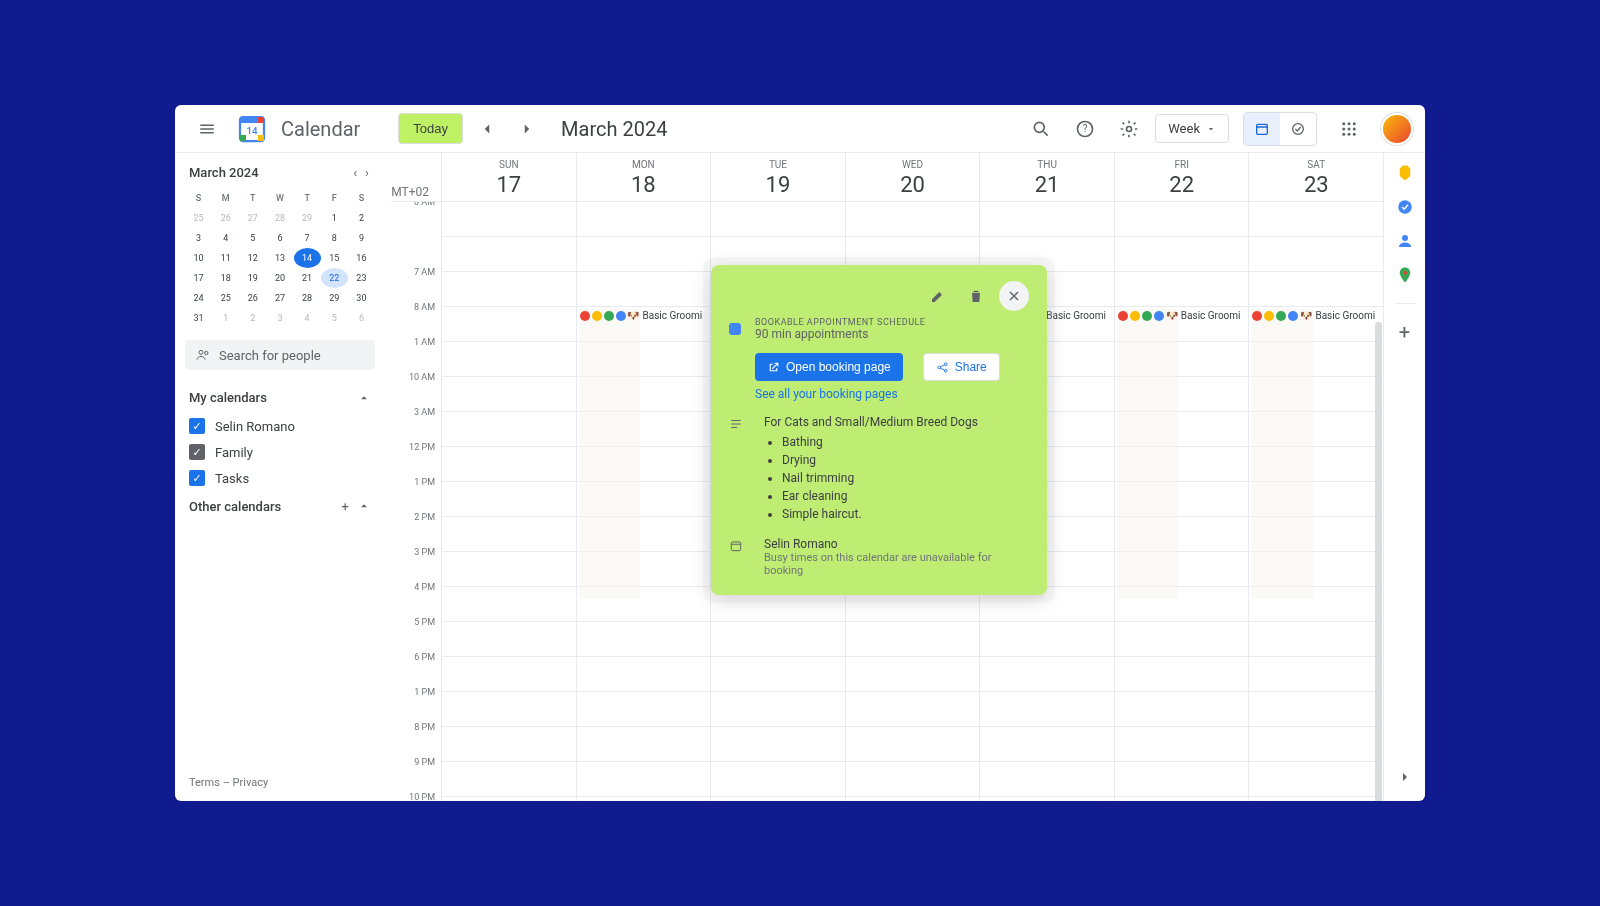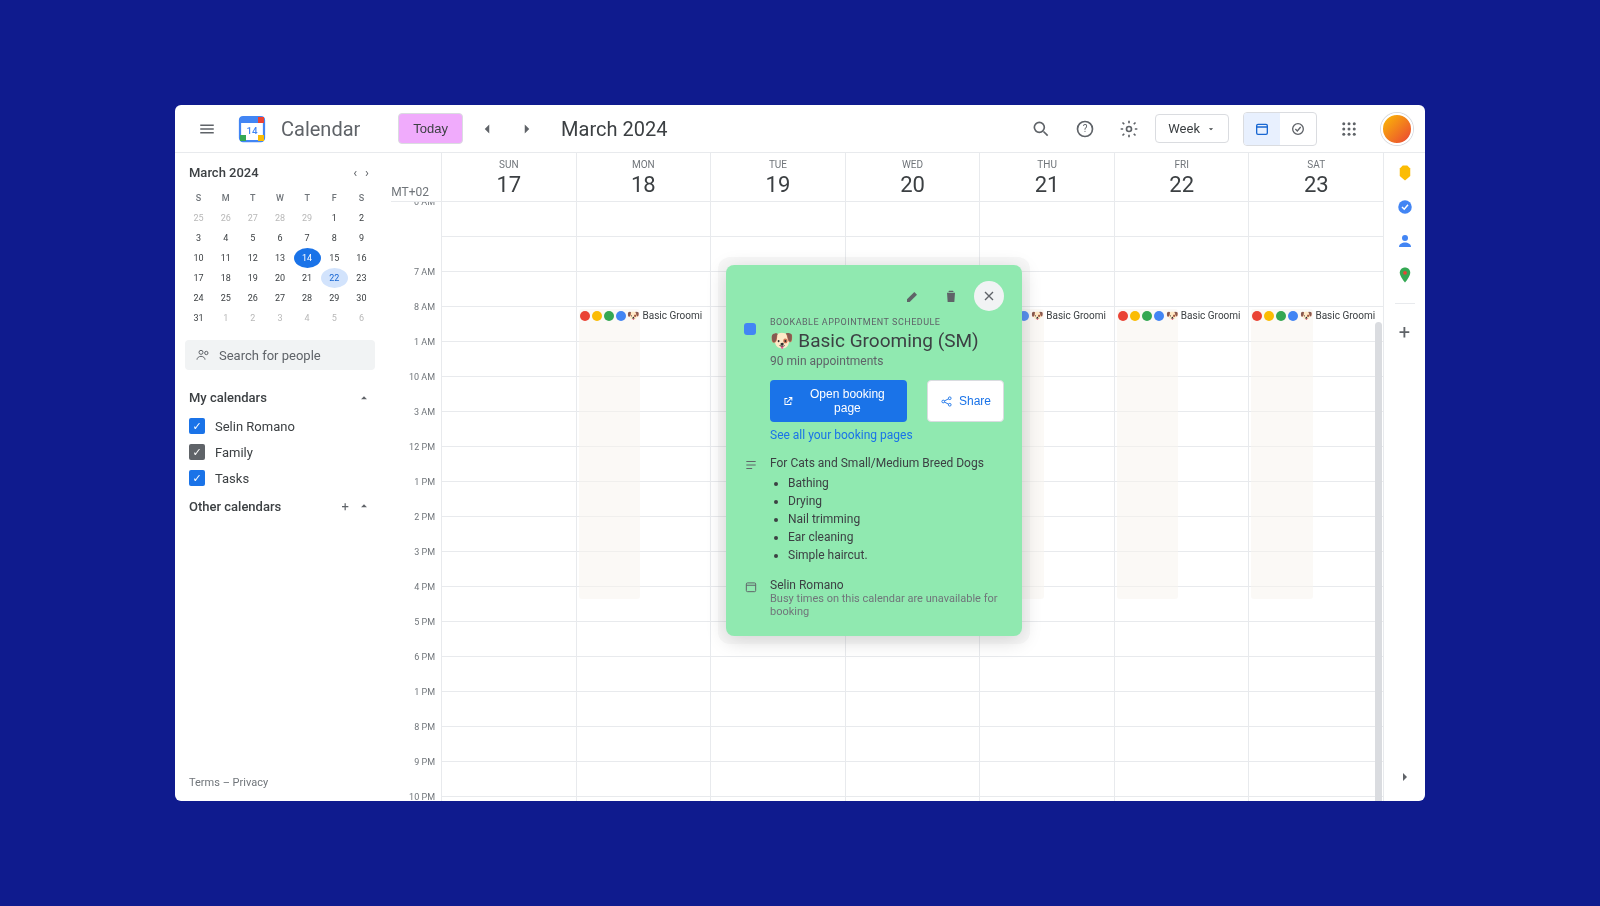--- a/index.html
+++ b/index.html
@@ -2,21 +2,21 @@
 <html><head>
 <meta charset="utf-8">
 <style>
 *{box-sizing:border-box;margin:0;padding:0}
 body{font-family:'Google Sans',Roboto,Arial,sans-serif;background:#0f1b8e;display:flex;align-items:center;justify-content:center;width:1600px;height:906px;overflow:hidden}
 .app{width:1250px;height:696px;background:#fff;border-radius:6px;display:flex;flex-direction:column;position:relative;overflow:hidden}
 .header{height:48px;display:flex;align-items:center;padding:0 12px;border-bottom:1px solid #e8eaed;gap:8px}
 .hamburger-icon{width:24px;height:24px;padding:8px;box-sizing:content-box;cursor:pointer;border-radius:50%;color:#5f6368;display:flex;align-items:center;justify-content:center}
 .logo{width:34px;height:34px;display:flex;align-items:center;justify-content:center}
 .app-name{font-size:20px;color:#5f6368;margin-left:4px;margin-right:30px}
-.today-btn{padding:7px 14px;border:1px solid #dadce0;border-radius:4px;font-size:13px;color:#3c4043;background:#f0abfc;cursor:pointer}
+.today-btn{padding:7px 14px;border:1px solid #dadce0;border-radius:4px;font-size:13px;color:#3c4043;background:#bef264;cursor:pointer}
 .nav-arrow{width:32px;height:32px;border-radius:50%;display:flex;align-items:center;justify-content:center;color:#5f6368;cursor:pointer}
 .header-title{font-size:20px;color:#3c4043;margin-left:10px}
 .header-spacer{flex:1}
 .header-icon{width:36px;height:36px;border-radius:50%;display:flex;align-items:center;justify-content:center;color:#5f6368;cursor:pointer}
 .view-selector{display:flex;align-items:center;gap:6px;padding:6px 12px;border:1px solid #dadce0;border-radius:4px;font-size:13px;color:#3c4043;cursor:pointer}
 .toggle-pair{display:flex;border:1px solid #dadce0;border-radius:4px;overflow:hidden;margin:0 6px}
 .toggle-btn{width:36px;height:32px;display:flex;align-items:center;justify-content:center;color:#5f6368;cursor:pointer}
 .toggle-btn.active{background:#e8f0fe;color:#1967d2}
 .apps-icon{width:36px;height:36px;display:flex;align-items:center;justify-content:center;color:#5f6368;cursor:pointer}
 .avatar{width:32px;height:32px;border-radius:50%;background:linear-gradient(135deg,#fbbc04,#ea4335);margin-left:6px;cursor:pointer;border:2px solid #fff;box-shadow:0 0 0 1px #dadce0}
@@ -57,35 +57,35 @@
 .day-col{flex:1;border-left:1px solid #e8eaed;position:relative}
 .hour-line{height:35px;border-bottom:1px solid #e8eaed}
 .event-block{position:absolute;display:flex;gap:2px;align-items:flex-start;overflow:hidden}
 .dot{width:10px;height:10px;border-radius:50%;flex-shrink:0;margin-top:1px}
 .event-text{font-size:10px;color:#3c4043;white-space:nowrap}
 .event-bg{position:absolute;background:#f8f4ed;opacity:0.5;border-radius:3px}
 .right-rail{width:42px;border-left:1px solid #e8eaed;display:flex;flex-direction:column;align-items:center;gap:14px;padding-top:10px}
 .rail-icon{width:20px;height:20px;cursor:pointer;display:flex;align-items:center;justify-content:center}
 .rail-divider{width:20px;height:1px;background:#e8eaed;margin:4px 0}
 .right-collapse{position:absolute;bottom:10px;width:28px;height:28px;display:flex;align-items:center;justify-content:center;color:#5f6368;cursor:pointer}
-.popup{position:absolute;top:160px;left:551px;width:296px;background:#86efac;border-radius:8px;box-shadow:0 4px 20px rgba(0,0,0,0.18);padding:16px 18px 18px;z-index:100}
+.popup{position:absolute;top:160px;left:536px;width:336px;background:#bef264;border-radius:8px;box-shadow:0 4px 20px rgba(0,0,0,0.18);padding:16px 18px 18px;z-index:100}
 .popup::before{content:'';position:absolute;inset:-8px;border-radius:12px;background:rgba(200,200,200,0.15);z-index:-1}
 .popup-actions{display:flex;justify-content:flex-end;gap:8px;margin-bottom:6px}
 .popup-action-btn{width:30px;height:30px;border-radius:50%;display:flex;align-items:center;justify-content:center;color:#5f6368;cursor:pointer}
 .popup-action-btn.close{background:#f1f3f4}
 .popup-sq{display:flex;gap:14px;align-items:flex-start}
 .color-sq{width:12px;height:12px;border-radius:3px;background:#4285f4;margin-top:6px;flex-shrink:0}
 .popup-overline{font-size:9px;letter-spacing:0.5px;color:#5f6368;text-transform:uppercase}
 .popup-title{font-size:19px;color:#3c4043;margin:2px 0}
 .popup-sub{font-size:12px;color:#5f6368}
 .popup-btns{display:flex;gap:20px;margin:12px 0 6px 26px}
 .btn-primary{background:#1a73e8;color:#fff;border:none;border-radius:4px;padding:7px 12px;font-size:12px;display:flex;align-items:center;gap:6px;cursor:pointer}
 .btn-outline{background:#fff;color:#1a73e8;border:1px solid #dadce0;border-radius:4px;padding:6px 12px;font-size:12px;display:flex;align-items:center;gap:6px;cursor:pointer}
 .popup-link{font-size:12px;color:#1a73e8;margin-left:26px;cursor:pointer}
-.popup-section{display:flex;gap:14px;margin-top:14px;font-size:12px;color:#3c4043}
+.popup-section{display:flex;gap:23px;margin-top:14px;font-size:12px;color:#3c4043}
 .popup-section .icon-col{width:12px;color:#5f6368;flex-shrink:0;margin-top:2px}
 .popup-section ul{margin:4px 0 0 18px}
 .popup-section li{font-size:12px;color:#3c4043;line-height:1.5}
 .popup-muted{font-size:11px;color:#70757a}
 .scroll-thumb{position:absolute;right:1px;top:120px;width:7px;height:510px;background:#dadce0;border-radius:4px}
 </style>
 </head>
 <body>
 
 <div class="app">
@@ -573,21 +573,20 @@
       <div class="popup-action-btn close">
           <svg width="16" height="16" viewBox="0 0 24 24">
             <path fill="currentColor" d="M6 6l12 12M6 18L18 6" stroke="currentColor" stroke-width="2"></path>
           </svg>
         </div>
     </div>
     <div class="popup-sq">
       <div class="color-sq"></div>
       <div style="flex:1">
         <div class="popup-overline">BOOKABLE APPOINTMENT SCHEDULE</div>
-        <div class="popup-title">🐶 Basic Grooming (SM)</div>
         <div class="popup-sub">90 min appointments</div>
       </div>
     </div>
     <div class="popup-btns">
       <button class="btn-primary">
         <svg width="13" height="13" viewBox="0 0 24 24">
             <path fill="currentColor" d="M14 3h7v7h-2V6.4L10.4 15 9 13.6 17.6 5H14zM5 5h6v2H7v10h10v-4h2v6H5z"></path>
           </svg>
         <span>Open booking page</span>
       </button>

